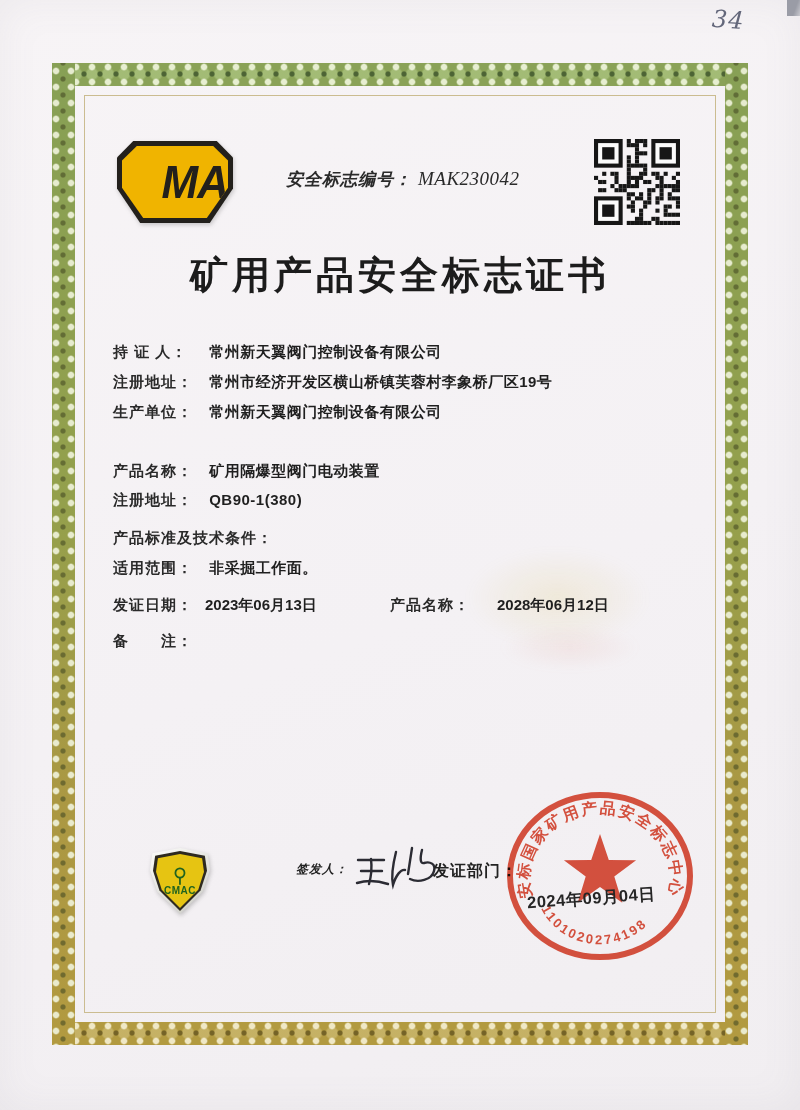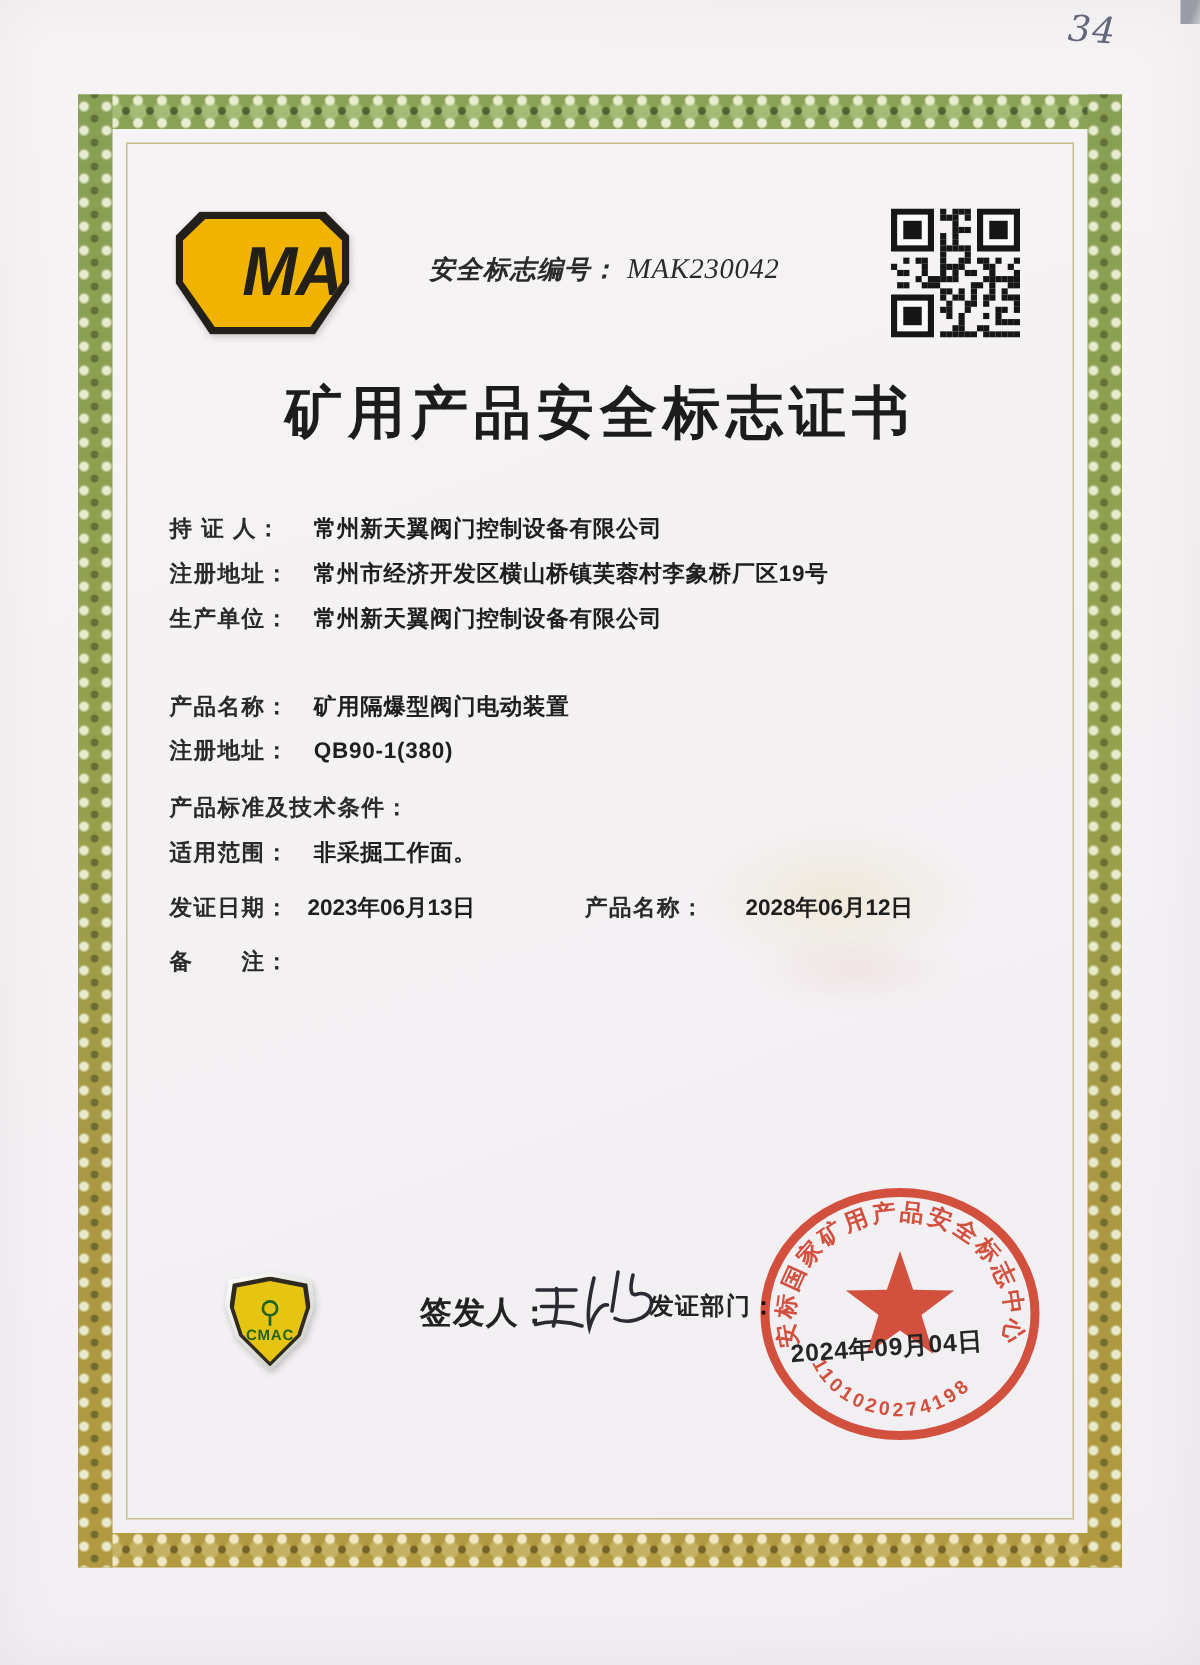--- a/index.html
+++ b/index.html
@@ -114,22 +114,22 @@
     clip-path:polygon(50% 0,96% 8%,100% 33%,88% 66%,50% 100%,12% 66%,0 33%,4% 8%);
     display:flex; align-items:center; justify-content:center; }
   .cmac .dark { width:54px; height:60px; background:#2e2a20;
     clip-path:polygon(50% 0,96% 8%,100% 33%,88% 66%,50% 100%,12% 66%,0 33%,4% 8%);
     display:flex; align-items:center; justify-content:center; }
   .cmac .gold { width:48px; height:54px; background:#e6c412;
     clip-path:polygon(50% 0,96% 8%,100% 33%,88% 66%,50% 100%,12% 66%,0 33%,4% 8%);
     display:flex; flex-direction:column; align-items:center; justify-content:center; }
   .cmac .tools { font-size:20px; line-height:20px; color:#20631f; margin-top:-2px; }
   .cmac .cmac-text { font-size:10px; font-weight:bold; color:#20631f; letter-spacing:.5px; }
-  .sig-label { position:absolute; left:280px; top:861px; font-size:21px; font-weight:bold;
-    color:#222; z-index:2; letter-spacing:1px; }
+  .sig-label { position:absolute; left:296px; top:861px; font-size:12px; font-weight:bold;
+    color:#222; z-index:2; letter-spacing:1px;font-style:italic; }
   .signature { position:absolute; left:352px; top:840px; width:95px; height:60px; z-index:2; }
   .dept-label { position:absolute; left:433px; top:861px; font-size:16px; font-weight:bold;
     color:#222; z-index:2; letter-spacing:1px; }
   
   .seal { position:absolute; left:503px; top:790px; width:194px; height:174px; z-index:4;
     opacity:.92; mix-blend-mode:multiply; }
   .seal svg { width:100%; height:100%; overflow:visible; }
   .seal-date { position:absolute; left:24px; top:97px; width:150px; font-size:16.5px;
     font-weight:bold; color:#141414; transform:rotate(-4deg); letter-spacing:.5px;
     z-index:5; white-space:nowrap; }

